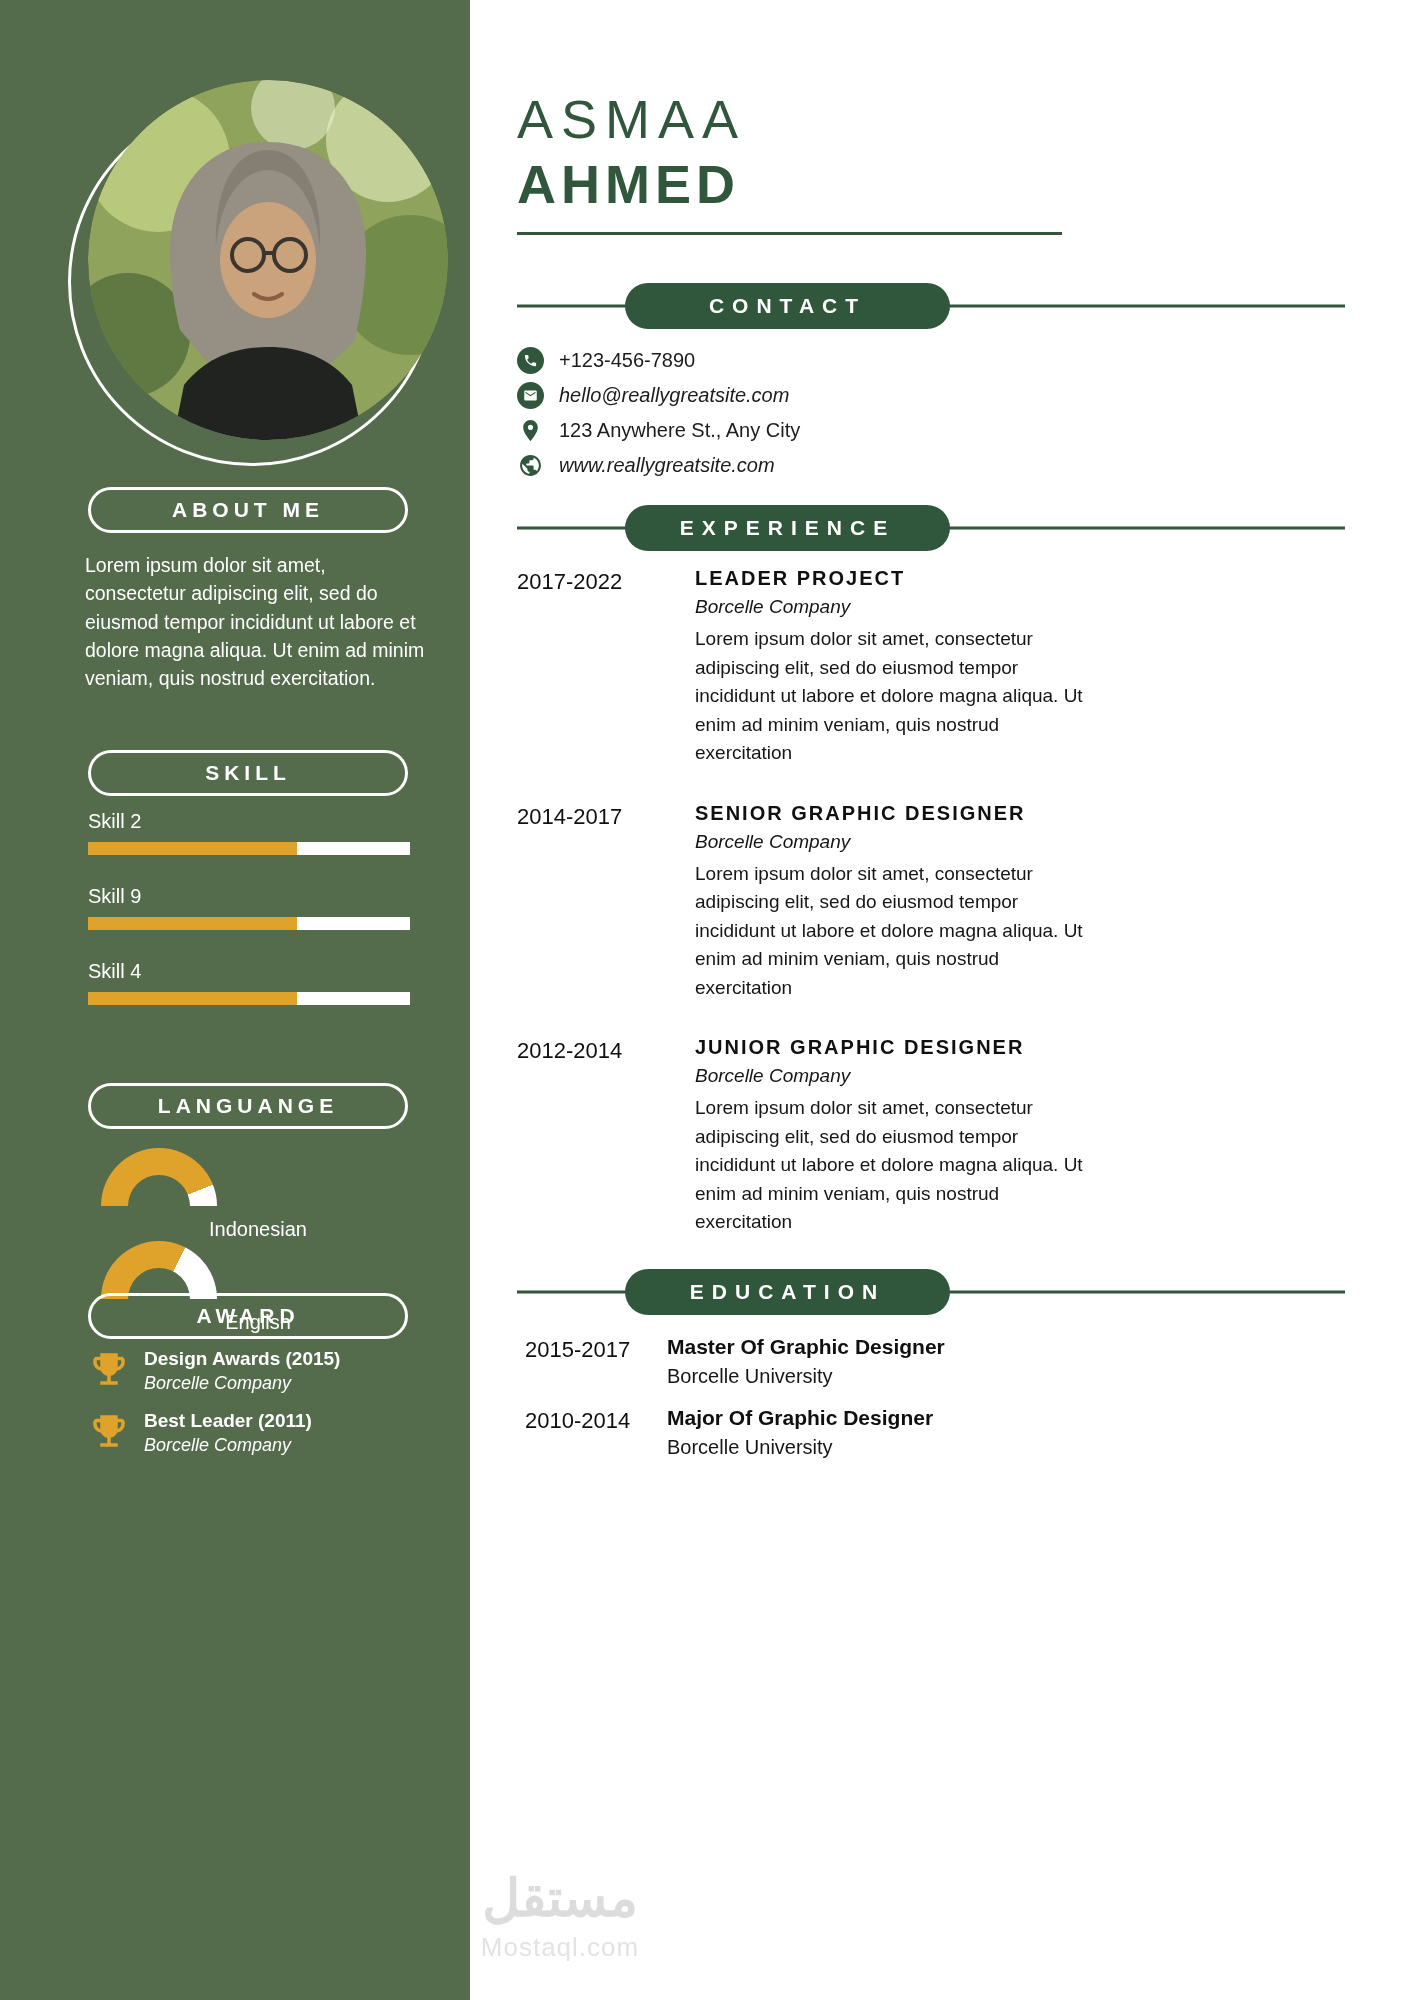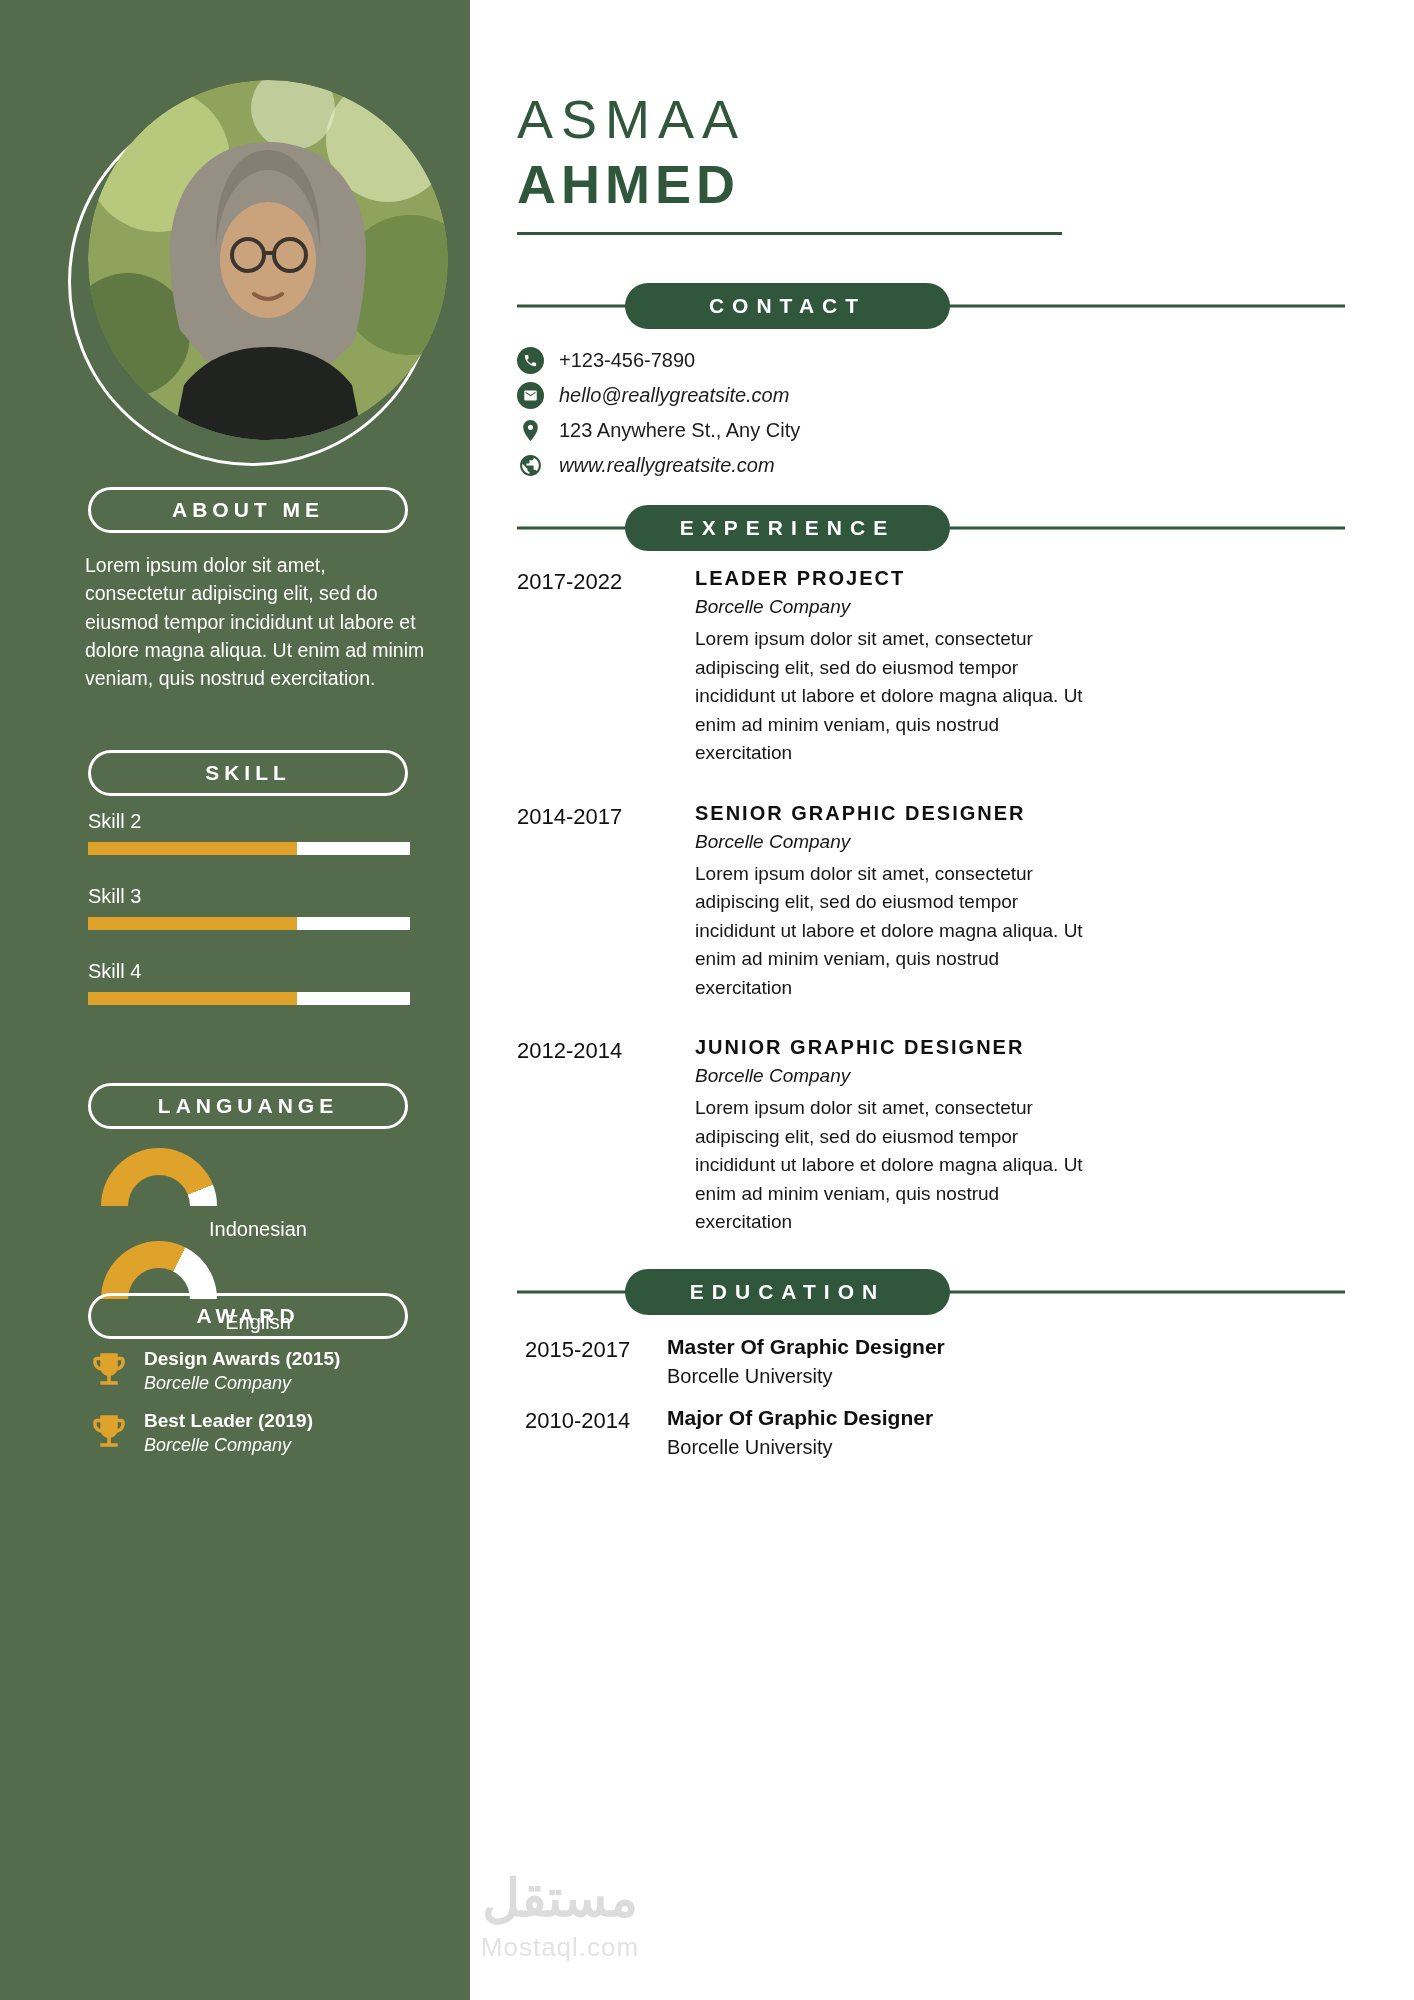--- a/index.html
+++ b/index.html
@@ -129,21 +129,21 @@
 
     <div class="side-pill" id="skill-pill">SKILL</div>
     <div class="skills">
       <div class="skill">
         <div class="skill-label">Skill 2</div>
         <div class="skill-bar">
             <div class="skill-fill" style="width: 65%;"></div>
           </div>
       </div>
       <div class="skill">
-        <div class="skill-label">Skill 3</div>
+        <div class="skill-label">Skill 9</div>
         <div class="skill-bar">
             <div class="skill-fill" style="width: 65%;"></div>
           </div>
       </div>
       <div class="skill">
         <div class="skill-label">Skill 4</div>
         <div class="skill-bar">
             <div class="skill-fill" style="width: 65%;"></div>
           </div>
       </div>
@@ -174,21 +174,21 @@
           <div class="award-company">Borcelle Company</div>
         </div>
       </div>
       <div class="award-item">
         <span class="trophy">
           <svg width="42" height="42" viewBox="0 0 24 24" fill="currentColor">
               <path d="M19 5h-2V3H7v2H5c-1.1 0-2 .9-2 2v1c0 2.55 1.92 4.63 4.39 4.94.63 1.5 1.98 2.63 3.61 2.96V19H7v2h10v-2h-4v-3.1c1.63-.33 2.98-1.46 3.61-2.96C19.08 12.63 21 10.55 21 8V7c0-1.1-.9-2-2-2zM5 8V7h2v3.82C5.84 10.4 5 9.3 5 8zm14 0c0 1.3-.84 2.4-2 2.82V7h2v1z"></path>
             </svg>
         </span>
         <div>
-          <div class="award-title">Best Leader (2019)</div>
+          <div class="award-title">Best Leader (2011)</div>
           <div class="award-company">Borcelle Company</div>
         </div>
       </div>
     </div>
   </aside>
 
   <main class="main">
 
     <h1 class="name-first">ASMAA</h1>
     <h1 class="name-last">AHMED</h1>

